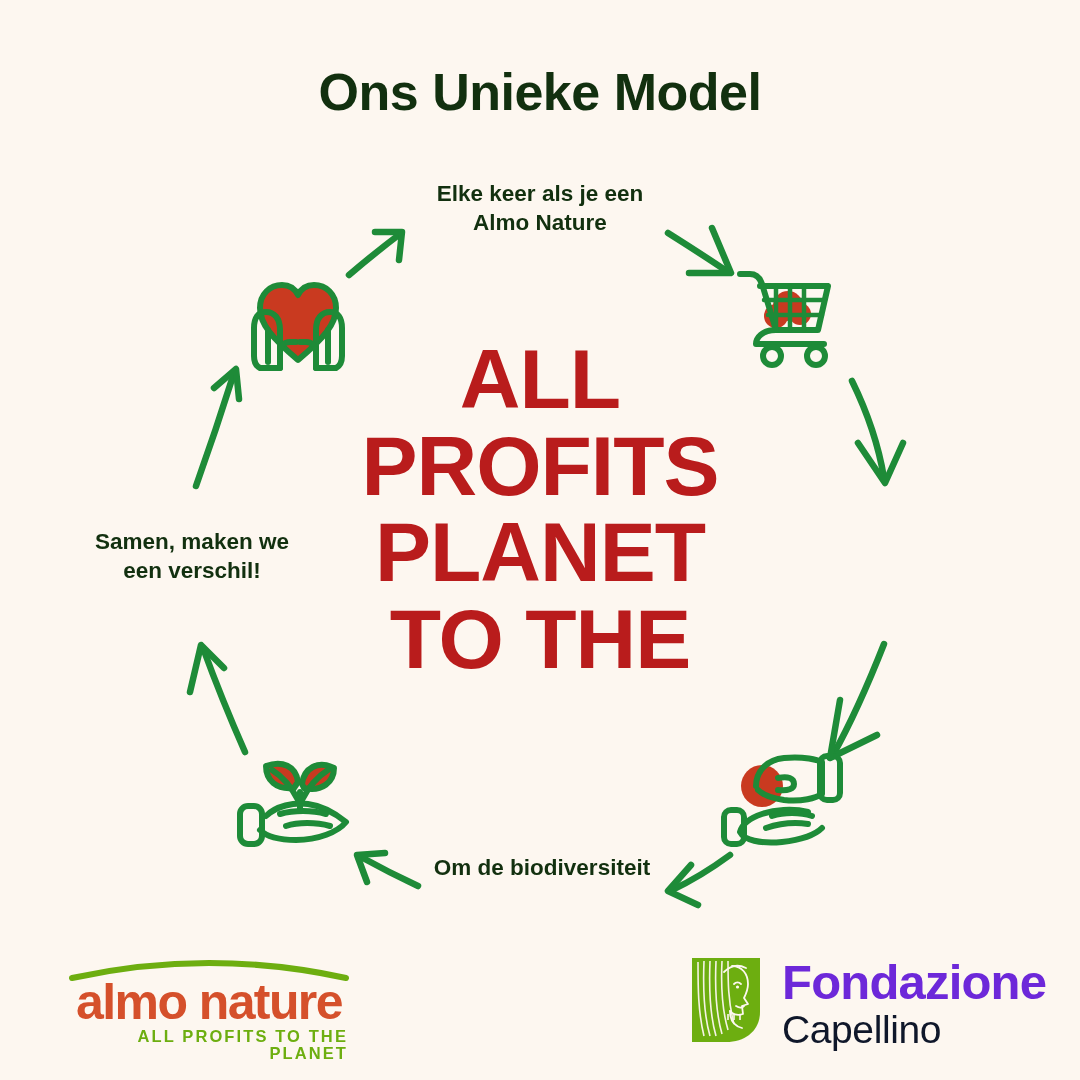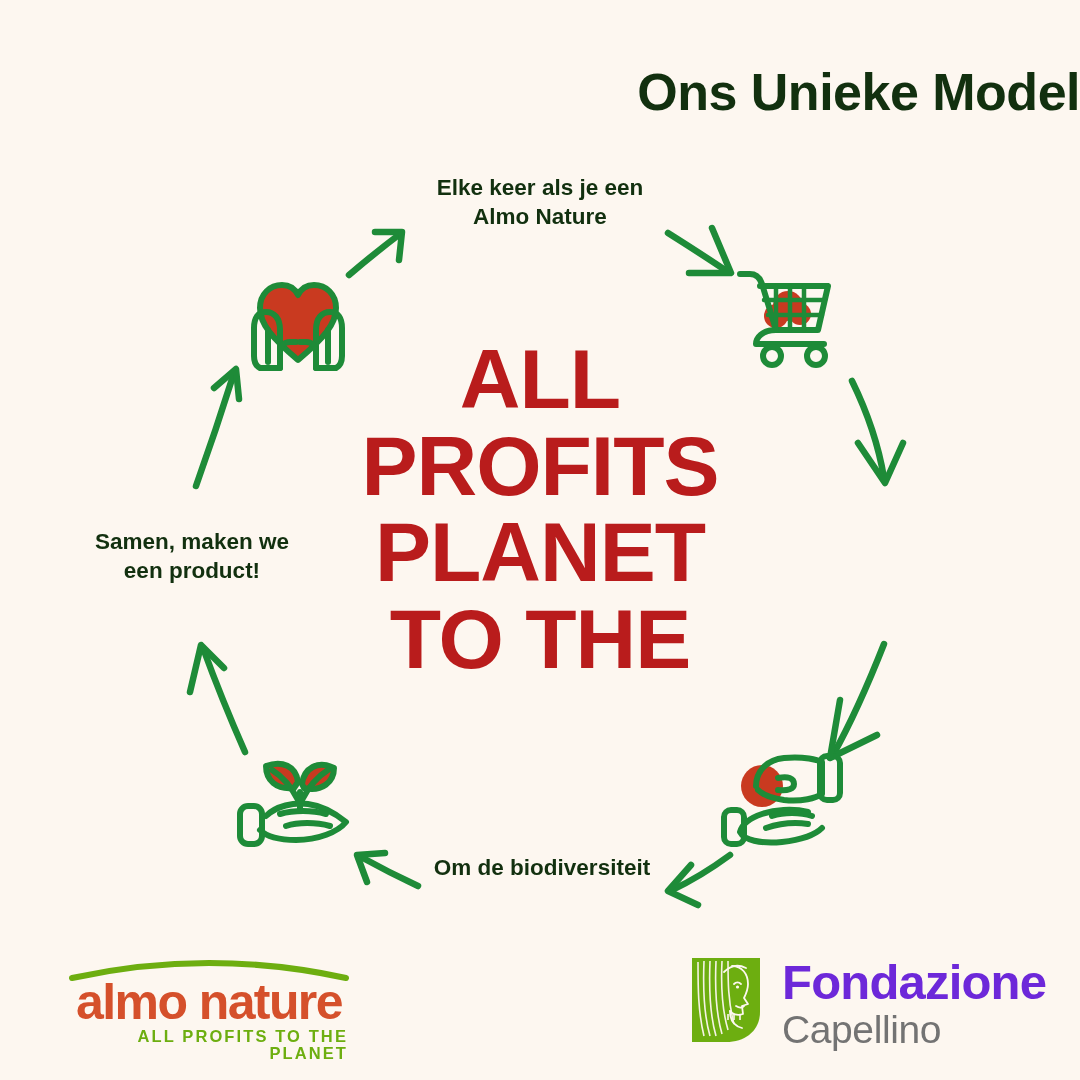--- a/index.html
+++ b/index.html
@@ -19,21 +19,21 @@
     width: 1080px;
     height: 1080px;
   }
   .abs { position: absolute; }
 
   
   #page-title {
     left: 0;
     top: 62px;
     width: 1080px;
-    text-align: right;
+    text-align: center;
     font-size: 52px;
     font-weight: 700;
     letter-spacing: -0.5px;
     color: #12300F;
   }
 
   
   #center-headline {
     left: 330px;
     top: 336px;
@@ -48,21 +48,21 @@
   #center-headline .hl-line { display: block; white-space: nowrap; }
 
   
   .caption {
     color: #12300F;
     font-size: 22.5px;
     font-weight: 700;
     line-height: 1.28;
     text-align: center;
   }
-  #caption-top   { left: 390px; top: 174px; width: 300px; }
+  #caption-top   { left: 390px; top: 180px; width: 300px; }
   #caption-right { left: 718px; top: 516px; width: 320px; }
   #caption-bottom{ left: 398px; top: 854px; width: 288px; }
   #caption-left  { left: 58px;  top: 528px; width: 268px; }
 
   
   .icon-box { position: absolute; }
 
   
   #logo-almo { left: 66px; top: 952px; width: 286px; height: 98px; }
   #logo-fondazione { left: 690px; top: 952px; width: 330px; height: 100px; }
@@ -100,21 +100,21 @@
   .fond-line1 {
     font-size: 49px;
     font-weight: 700;
     color: #6d28d9;
     letter-spacing: -0.8px;
     line-height: 1.08;
   }
   .fond-line2 {
     font-size: 39px;
     font-weight: 400;
-    color: #737373;
+    color: #0f172a;
     letter-spacing: -0.4px;
     line-height: 1.08;
   }
   svg { display: block; overflow: visible; }
 </style>
 </head>
 <body>
 
 <div id="stage">
 
@@ -132,21 +132,21 @@
     <div>Almo Nature</div>
   </div>
 
 
   <div class="abs caption" id="caption-bottom">
     <div>Om de biodiversiteit</div>
   </div>
 
   <div class="abs caption" id="caption-left">
     <div>Samen, maken we</div>
-    <div>een product!</div>
+    <div>een verschil!</div>
   </div>
 
   <svg class="abs" style="left:0; top:0; width:1080px; height:1080px;" viewBox="0 0 1080 1080">
     <g fill="none" stroke="#1E8B38" stroke-width="6.5" stroke-linecap="round" stroke-linejoin="round">
 
       <g>
         <path d="M349 275 Q376 252 400 234"></path>
         <path d="M375 232 L402 232 L399 260"></path>
       </g>
 

